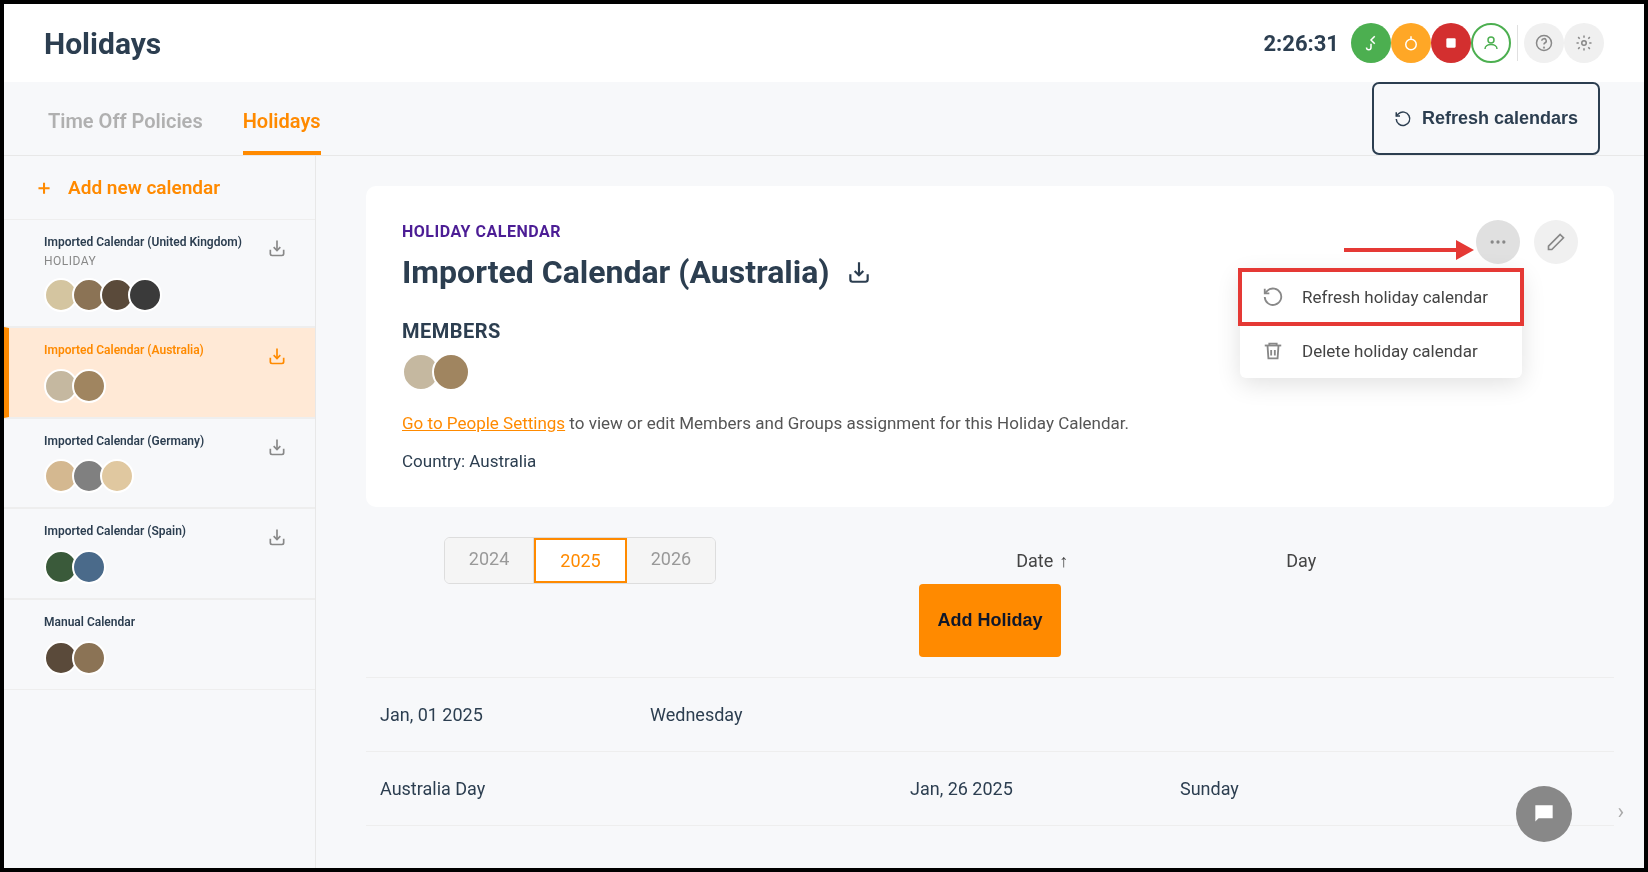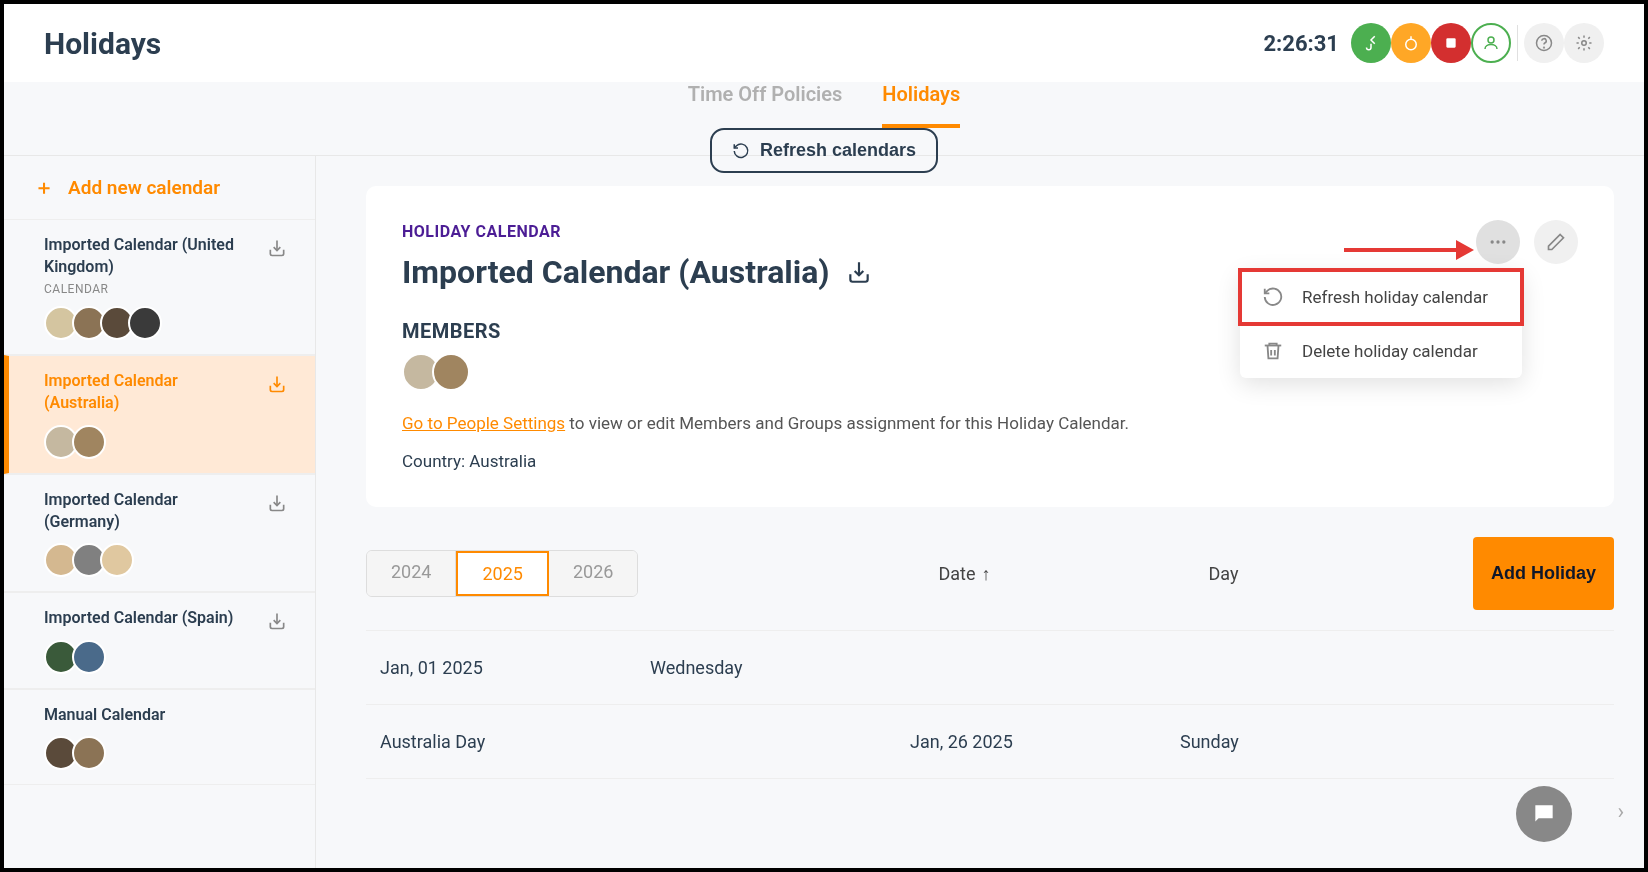--- a/index.html
+++ b/index.html
@@ -8,32 +8,32 @@
 .header-title { font-size: 30px; font-weight: 700; color: #2c3e50; }
 .header-right { display: flex; align-items: center; }
 .header-time { font-size: 22px; font-weight: 700; color: #2c3e50; margin-right: 12px; }
 .icon-btn { width: 40px; height: 40px; border-radius: 50%; display: flex; align-items: center; justify-content: center; cursor: pointer; }
 .icon-green { background: #4caf50; }
 .icon-yellow { background: #ffa726; }
 .icon-red { background: #d32f2f; }
 .icon-outline-green { background: #fff; border: 2px solid #4caf50; }
 .icon-gray { background: #f0f0f0; }
 .vdiv { width: 1px; height: 36px; background: #e0e0e0; margin: 0 6px; }
-.tabs-bar { background: #f7f8fa; height: 74px; display: flex; align-items: center; justify-content: space-between; padding: 0 60px; border-bottom: 1px solid #e8e8e8; flex-direction: column; }
+.tabs-bar { background: #f7f8fa; height: 74px; display: flex; justify-content: space-between; padding: 0 44px; border-bottom: 1px solid #e8e8e8; }
 .tabs { display: flex; gap: 40px; height: 100%; align-items: flex-end; }
 .tab { font-size: 20px; font-weight: 600; color: #b0b0b0; cursor: pointer; padding-bottom: 18px; border-bottom: 4px solid transparent; }
 .tab.active { color: #ff8a00; border-bottom-color: #ff8a00; }
-.refresh-cal-btn { display: flex; align-items: center; gap: 10px; border: 2px solid #2c3e50; border-radius: 14px; padding: 10px 20px; font-size: 18px; font-weight: 600; color: #2c3e50; background: transparent; cursor: pointer; }
+.refresh-cal-btn { display: flex; align-items: center; gap: 10px; border: 2px solid #2c3e50; border-radius: 7px; padding: 10px 20px; font-size: 18px; font-weight: 600; color: #2c3e50; background: transparent; cursor: pointer; }
 .body-wrap { display: flex; height: calc(100% - 152px); }
 .sidebar { width: 312px; background: #f7f8fa; border-right: 1px solid #e8e8e8; overflow-y: auto; }
 .add-cal { display: flex; align-items: center; gap: 14px; padding: 18px 30px; color: #ff8a00; font-size: 19px; font-weight: 600; cursor: pointer; }
 .plus-icon { font-size: 20px; color: #ff8a00; }
 .cal-item { padding: 14px 20px 14px 40px; border-bottom: 1px solid #eee; border-top: 1px solid #eee; cursor: pointer; position: relative; }
 .cal-item.active { background: #ffe9d6; border-left: 5px solid #ff8a00; padding-left: 35px; }
-.cal-item .cal-name { font-size: 16px; font-weight: 600; color: #2c3e50; line-height: 1.4; padding-right: 40px; }
+.cal-item .cal-name { font-size: 12px; font-weight: 600; color: #2c3e50; line-height: 1.4; padding-right: 40px; }
 .cal-item.active .cal-name { color: #ff8a00; }
 .cal-item .default-tag { font-size: 12px; color: #888; letter-spacing: 0.5px; margin-top: 3px; }
 .cal-item .import-ic { position: absolute; right: 28px; top: 18px; color: #888; }
 .cal-item.active .import-ic { color: #ff8a00; }
 .avatars { display: flex; margin-top: 10px; }
 .avatar { width: 34px; height: 34px; border-radius: 50%; background: #ccc; border: 2px solid #fff; margin-left: -6px; background-size: cover; }
 .avatar:first-child { margin-left: 0; }
 .main { flex: 1; padding: 30px 30px 0 50px; overflow-y: auto; position: relative; }
 .card { background: #fff; border-radius: 10px; padding: 36px; position: relative; }
 .card-label { font-size: 16px; font-weight: 700; color: #4c1d95; letter-spacing: 0.5px; }
@@ -47,21 +47,21 @@
 .mavatar { width: 38px; height: 38px; border-radius: 50%; background: #ccc; border: 2px solid #fff; margin-left: -8px; }
 .mavatar:first-child { margin-left: 0; }
 .cta-text { margin-top: 22px; font-size: 17px; color: #555; }
 .cta-text a { color: #ff8a00; text-decoration: underline; }
 .country { margin-top: 18px; font-size: 17px; color: #2c3e50; }
 .dropdown-menu { position: absolute; top: 84px; right: 92px; width: 282px; background: #fff; border-radius: 6px; box-shadow: 0 6px 24px rgba(0,0,0,0.12); z-index: 10; }
 .dropdown-item { display: flex; align-items: center; gap: 18px; padding: 16px 22px; font-size: 17px; color: #444; cursor: pointer; }
 .dropdown-item.highlighted { outline: 4px solid #e53935; outline-offset: -2px; }
 .dropdown-icon { color: #888; flex-shrink: 0; }
 .arrow-anno { position: absolute; top: 52px; right: 140px; z-index: 9; }
-.year-row { display: flex; margin-top: 30px; justify-content: space-between; }
+.year-row { display: flex; align-items: center; margin-top: 30px; justify-content: space-between; flex-direction: column; }
 .year-segment { display: flex; border: 1px solid #ddd; border-radius: 6px; overflow: hidden; }
 .year-btn { padding: 10px 24px; font-size: 18px; color: #999; background: #f5f5f5; cursor: pointer; border-right: 1px solid #ddd; }
 .year-btn:last-child { border-right: none; }
 .year-btn.active { color: #ff8a00; background: #fff; border: 2px solid #ff8a00; }
 .col-date { flex: 0 0 250px; margin-left: 300px; display: flex; align-items: center; gap: 6px; font-size: 18px; color: #444; }
 .col-day { flex: 0 0 250px; margin-left: 20px; font-size: 18px; color: #444; }
 .add-holiday-btn { background: #ff8a00; color: #0f172a; border: none; border-radius: 4px; padding: 26px 18px; font-size: 18px; font-weight: 600; cursor: pointer; }
 .holiday-table { margin-top: 20px; }
 .holiday-row { display: flex; align-items: center; padding: 26px 14px; border-bottom: 1px solid #eee; font-size: 18px; color: #2c3e50; }
 .holiday-row:first-child { border-top: 1px solid #eee; }
@@ -136,21 +136,21 @@
 <div class="body-wrap">
 
   <div class="sidebar">
     <div class="add-cal">
       <span class="plus-icon">＋</span>
       <span>Add new calendar</span>
     </div>
 
     <div class="cal-item">
       <div class="cal-name">Imported Calendar (United Kingdom)</div>
-      <div class="default-tag">CALENDAR</div>
+      <div class="default-tag">HOLIDAY</div>
       <span class="import-ic">
           <svg width="20" height="20" viewBox="0 0 24 24" fill="none" stroke="currentColor" stroke-width="2">
             <path d="M4 14v5a2 2 0 0 0 2 2h12a2 2 0 0 0 2-2v-5"></path>
             <path d="M12 3v12"></path>
             <path d="M8 11l4 4 4-4"></path>
           </svg>
         </span>
       <div class="avatars">
         <div class="avatar" style="background:#d4c5a0"></div>
         <div class="avatar" style="background:#8b7355"></div>

